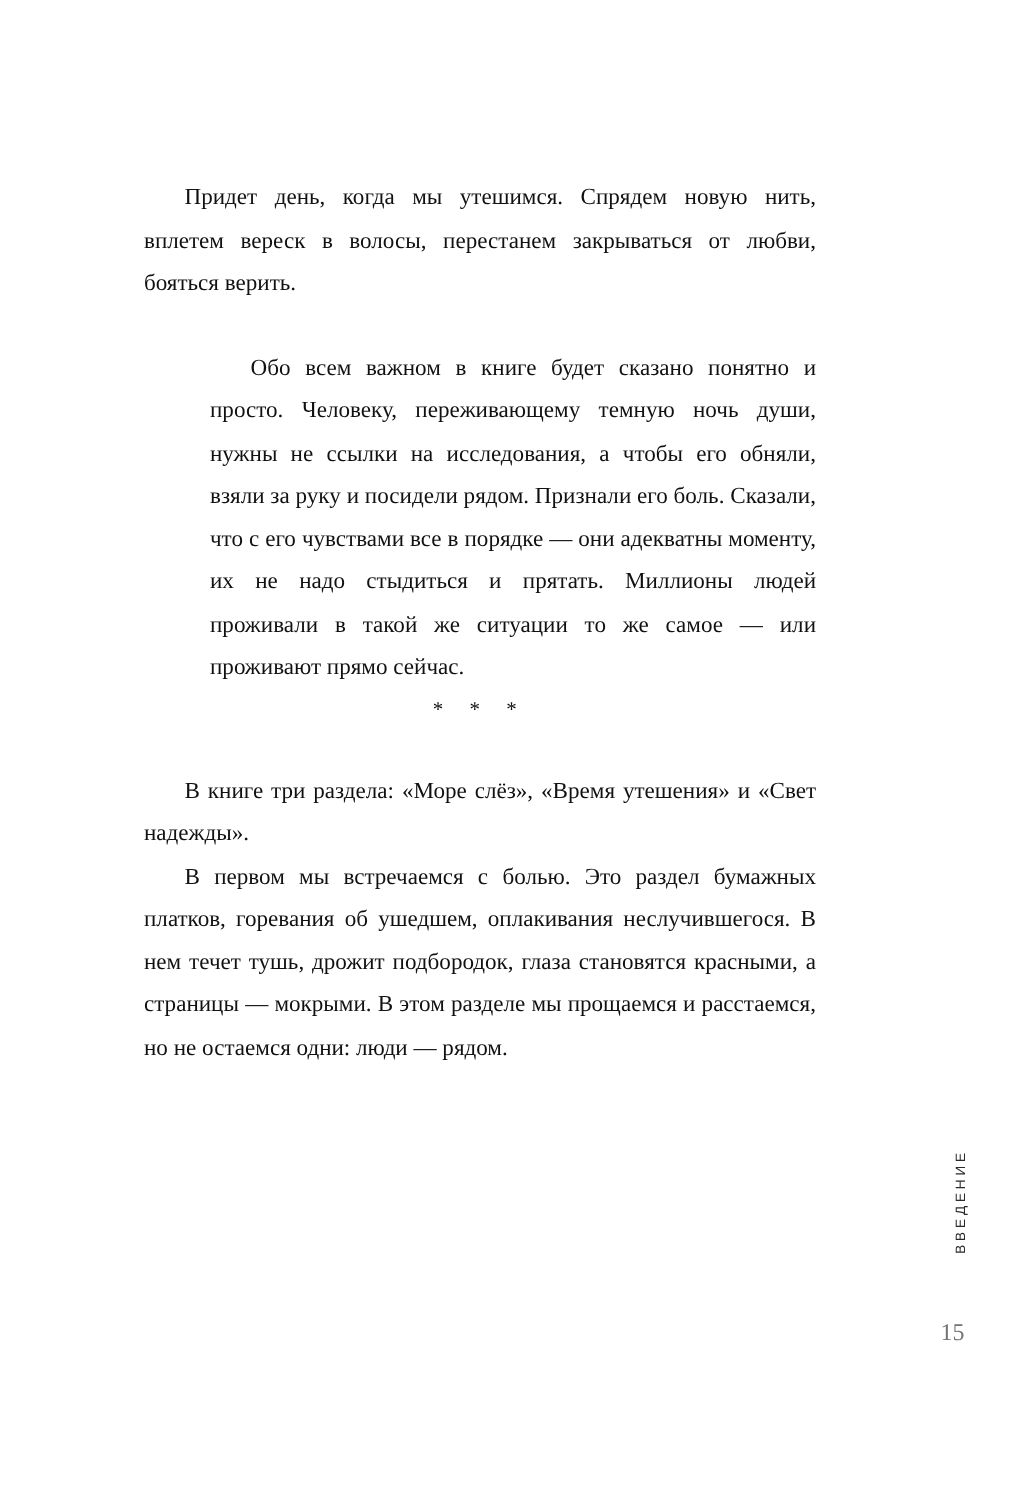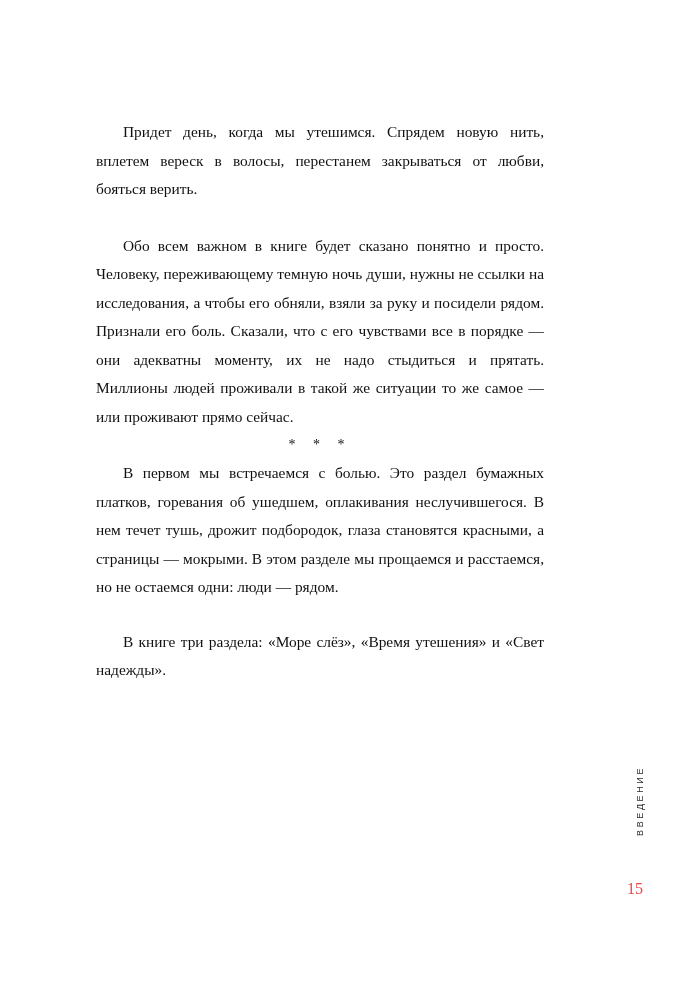--- a/index.html
+++ b/index.html
@@ -38,20 +38,21 @@
     hyphens: manual;
   }
   .indent {
     text-indent: 27px;
   }
   .para-gap {
     margin-top: 0px;
   }
   .block-gap-lg {
     margin-top: 28px;
+    margin-left: 44px;
   }
   .block-gap-md {
     margin-top: 26px;
   }
   .verse {
     font-style: italic;
     font-size: 15px;
     line-height: 28.5px;
     text-align: left;
     margin: 0;
@@ -78,40 +79,40 @@
     letter-spacing: 2.6px;
     color: #2a2a2a;
     text-transform: uppercase;
   }
   .folio {
     position: absolute;
     right: 38px;
     top: 880px;
     font-family: "Liberation Serif", serif;
     font-size: 16px;
-    color: #ef4444;
+    color: #737373;
   }
 </style>
 </head>
 <body>
 
 <div class="page">
 
   <div class="content">
 
     <p class="indent">Придет день, когда мы утешимся. Спрядем новую нить, вплетем вереск в волосы, перестанем закрываться от любви, бояться верить.</p>
 
 
     <p class="indent block-gap-lg">Обо всем важном в книге будет сказано понятно и просто. Человеку, переживающему темную ночь души, нужны не ссылки на исследования, а чтобы его обняли, взяли за руку и посидели рядом. Признали его боль. Сказали, что с его чувствами все в порядке — они адекватны моменту, их не надо стыдиться и прятать. Миллионы людей проживали в такой же ситуации то же самое — или проживают прямо сейчас.</p>
 
     <p class="stars block-gap-lg">* * *</p>
 
+    <p class="indent block-gap-md">В книге три раздела: «Море слёз», «Время утешения» и «Свет надежды».</p>
+
     <p class="indent para-gap">В первом мы встречаемся с болью. Это раздел бумажных платков, горевания об ушедшем, оплакивания неслучившегося. В нем течет тушь, дрожит подбородок, глаза становятся красными, а страницы — мокрыми. В этом разделе мы прощаемся и расстаемся, но не остаемся одни: люди — рядом.</p>
-
-    <p class="indent block-gap-md">В книге три раздела: «Море слёз», «Время утешения» и «Свет надежды».</p>
 
 
   </div>
 
   <div class="sidetext">Введение</div>
   <div class="folio">15</div>
 
 </div>
 
 </body></html>

